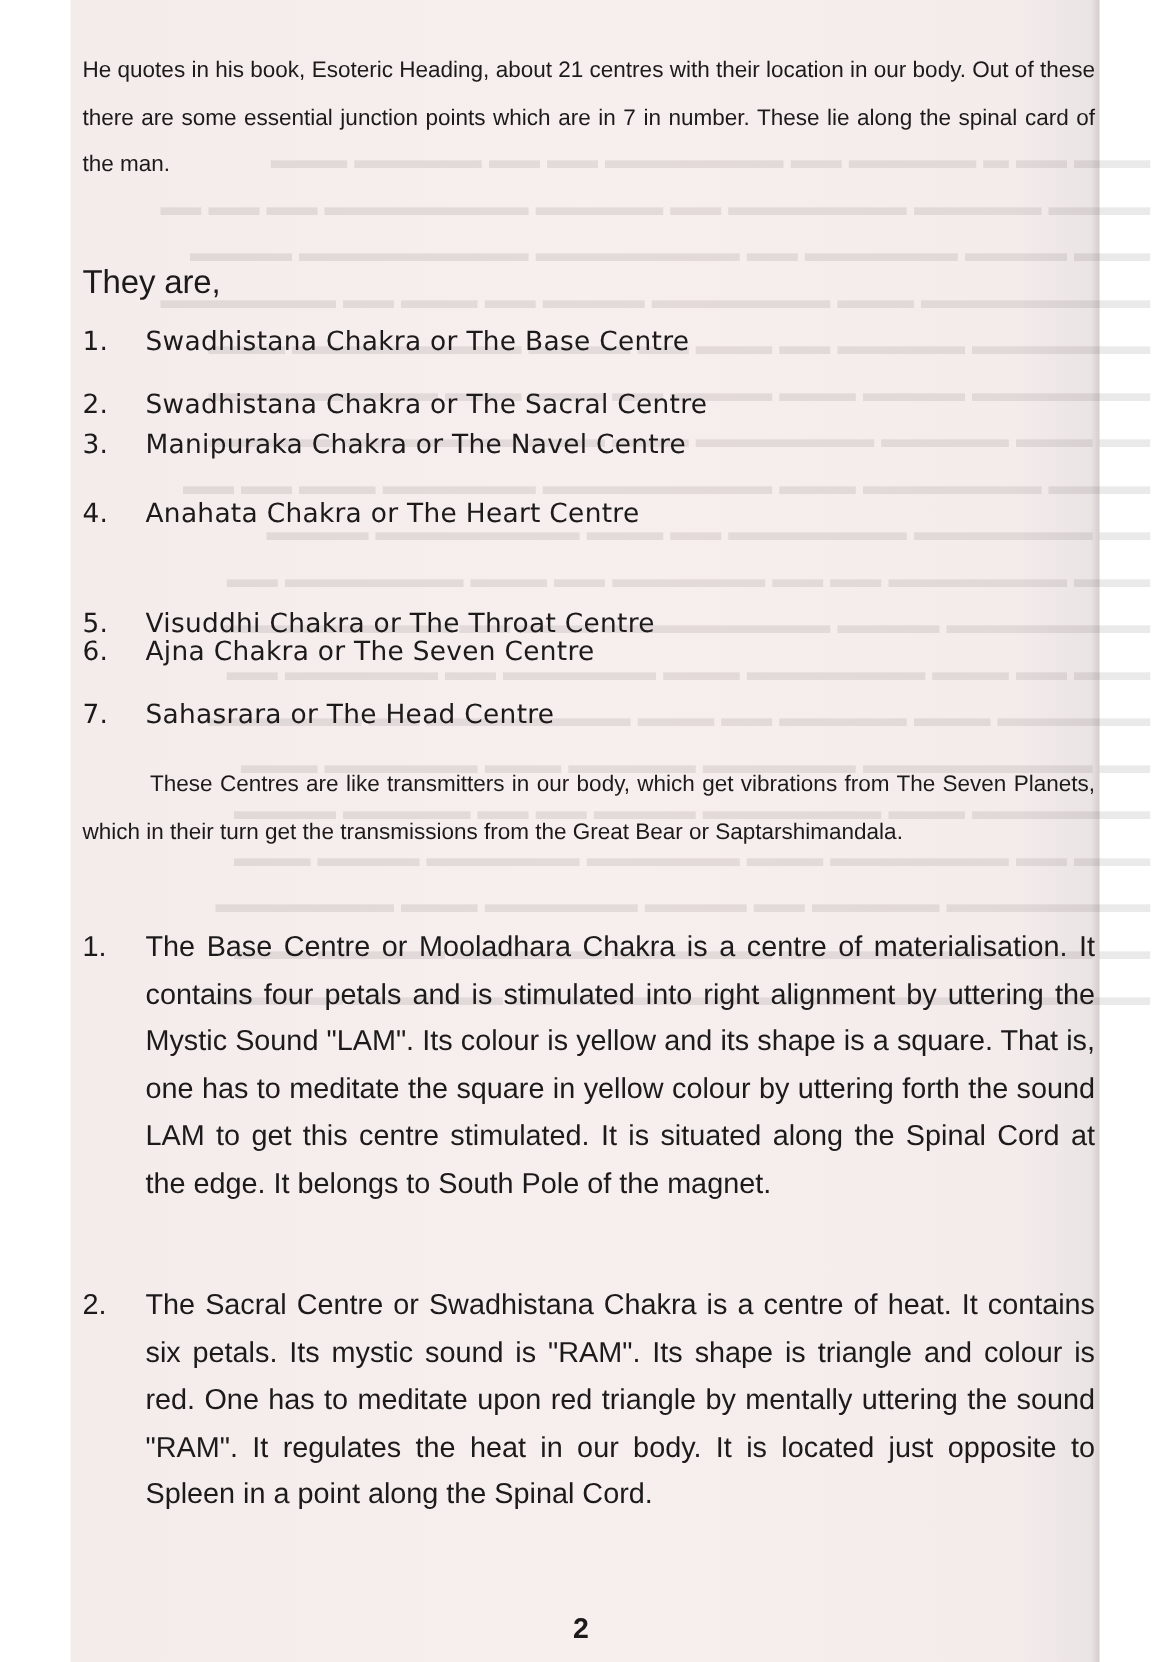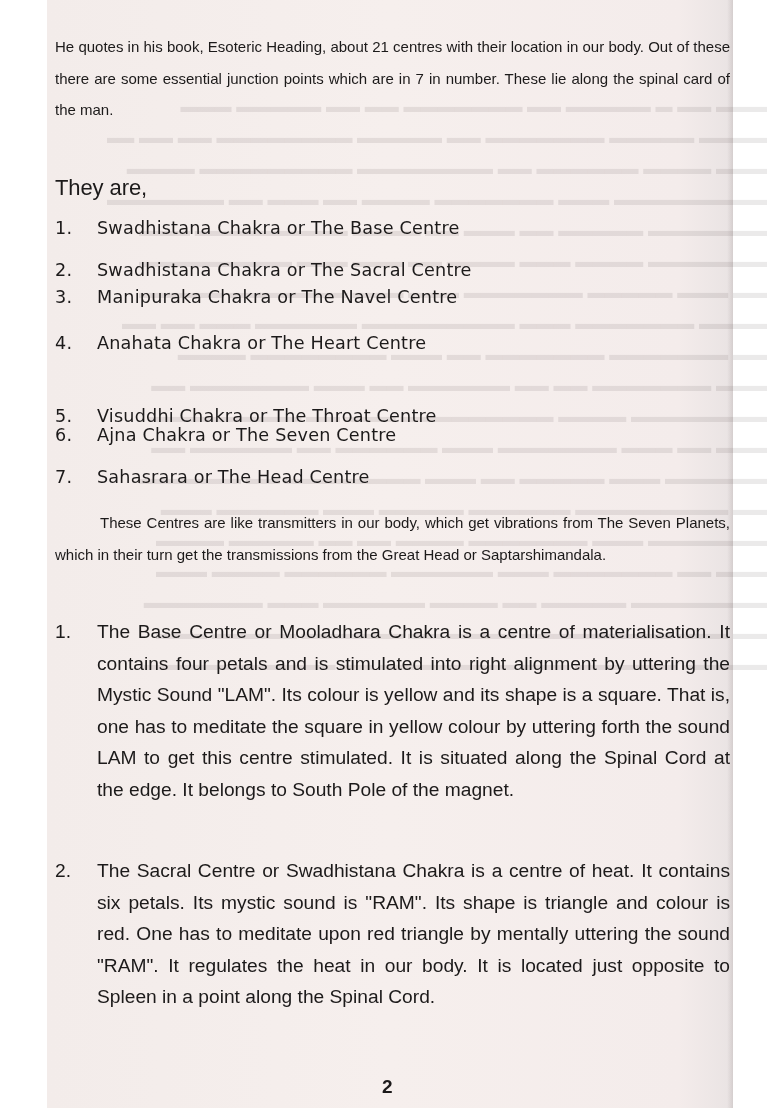--- a/index.html
+++ b/index.html
@@ -71,21 +71,21 @@
 <div class="list-item" style="top:404px;">
   <span class="list-num">5.</span><span>Visuddhi Chakra or The Throat Centre</span>
 </div>
 <div class="list-item" style="top:423px;">
   <span class="list-num">6.</span><span>Ajna Chakra or The Seven Centre</span>
 </div>
 <div class="list-item" style="top:465px;">
   <span class="list-num">7.</span><span>Sahasrara or The Head Centre</span>
 </div>
 
-<div class="para indent" style="top:507px;">These Centres are like transmitters in our body, which get vibrations from The Seven Planets, which in their turn get the transmissions from the Great Head or Saptarshimandala.</div>
+<div class="para indent" style="top:507px;">These Centres are like transmitters in our body, which get vibrations from The Seven Planets, which in their turn get the transmissions from the Great Bear or Saptarshimandala.</div>
 
 <div class="num-para" style="top:616px;">
   <span class="n">1.</span>
   <div class="body">The Base Centre or Mooladhara Chakra is a centre of materialisation. It contains four petals and is stimulated into right alignment by uttering the Mystic Sound "LAM". Its colour is yellow and its shape is a square. That is, one has to meditate the square in yellow colour by uttering forth the sound LAM to get this centre stimulated. It is situated along the Spinal Cord at the edge. It belongs to South Pole of the magnet.</div>
 </div>
 
 <div class="num-para" style="top:855px;">
   <span class="n">2.</span>
   <div class="body">The Sacral Centre or Swadhistana Chakra is a centre of heat. It contains six petals. Its mystic sound is "RAM". Its shape is triangle and colour is red. One has to meditate upon red triangle by mentally uttering the sound "RAM". It regulates the heat in our body. It is located just opposite to Spleen in a point along the Spinal Cord.</div>
 </div>

